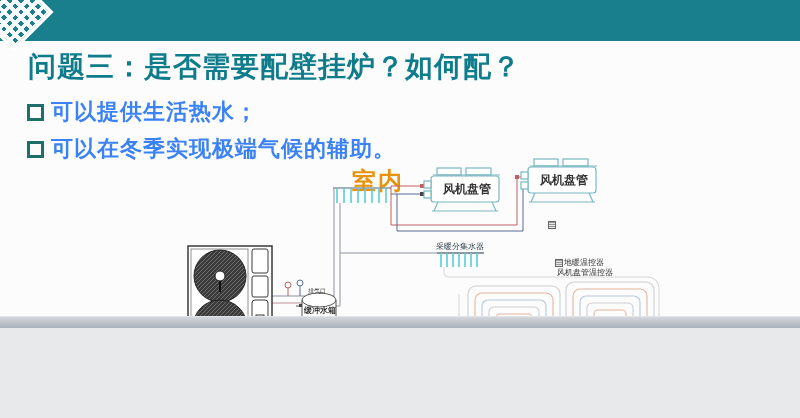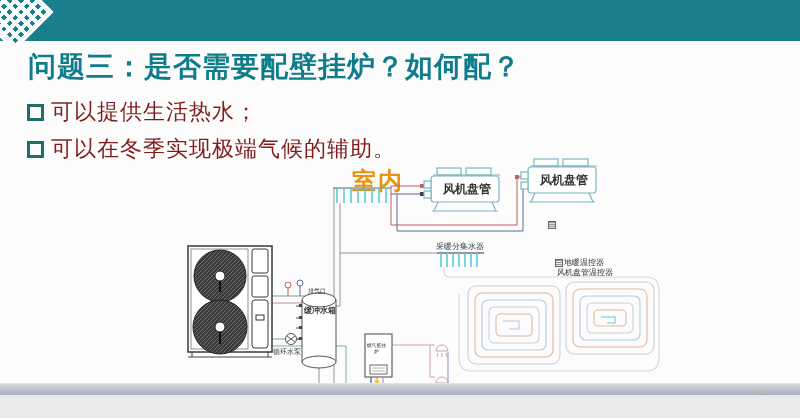--- a/index.html
+++ b/index.html
@@ -1,32 +1,32 @@
 <!DOCTYPE html>
 <html><head>
 <meta charset="utf-8">
 <style>
   html,body{margin:0;padding:0;background:#e8e9eb;font-family:"Liberation Sans","DejaVu Sans",sans-serif;}
-  .slide{position:relative;width:800px;height:395px;background:#fcfcfc;overflow:hidden;}
+  .slide{position:relative;width:800px;height:328px;background:#fcfcfc;overflow:hidden;}
 
   
   .top-band{position:absolute;left:0;top:0;width:800px;height:41px;background:#1a7f8d;}
 
   
   .logo{position:absolute;left:-14px;top:-16px;width:50px;height:50px;transform:rotate(45deg);
         border:3px solid #fff;background:
           repeating-linear-gradient(0deg,rgba(255,255,255,.95) 0 4px,rgba(255,255,255,0) 4px 8px),
           repeating-linear-gradient(90deg,rgba(255,255,255,.95) 0 4px,rgba(26,127,141,1) 4px 8px);}
 
   .title{position:absolute;left:28px;top:48px;font-size:28px;font-weight:bold;color:#0f7c8b;letter-spacing:1px;white-space:nowrap;}
 
   .bullets{position:absolute;left:27px;top:97px;}
   .bullet{display:flex;align-items:center;margin-bottom:7px;}
   .bullet-sq{width:11px;height:11px;border:3.5px solid #1d6f68;margin-right:7px;flex:0 0 auto;}
-  .bullet-text{font-size:22px;font-weight:normal;color:#7f1d1d;letter-spacing:1px;white-space:nowrap;text-align:right;}
+  .bullet-text{font-size:22px;font-weight:bold;color:#3b82f6;letter-spacing:1px;white-space:nowrap;text-align:right;}
 
   .zone-label{position:absolute;font-size:24px;font-weight:bold;color:#e8930e;letter-spacing:2px;}
   .zone-outdoor{left:218px;top:165px;}
   .zone-indoor{left:352px;top:165px;font-family:Liberation Serif, serif;}
 
   
   .dlabel{position:absolute;color:#333;white-space:nowrap;}
   .lab-fcu1{left:443px;top:181px;font-size:12px;font-weight:bold;}
   .lab-fcu2{left:540px;top:172px;font-size:12px;font-weight:bold;}
   .lab-fcth{left:557px;top:219px;font-size:8px;margin-top:48px;}

